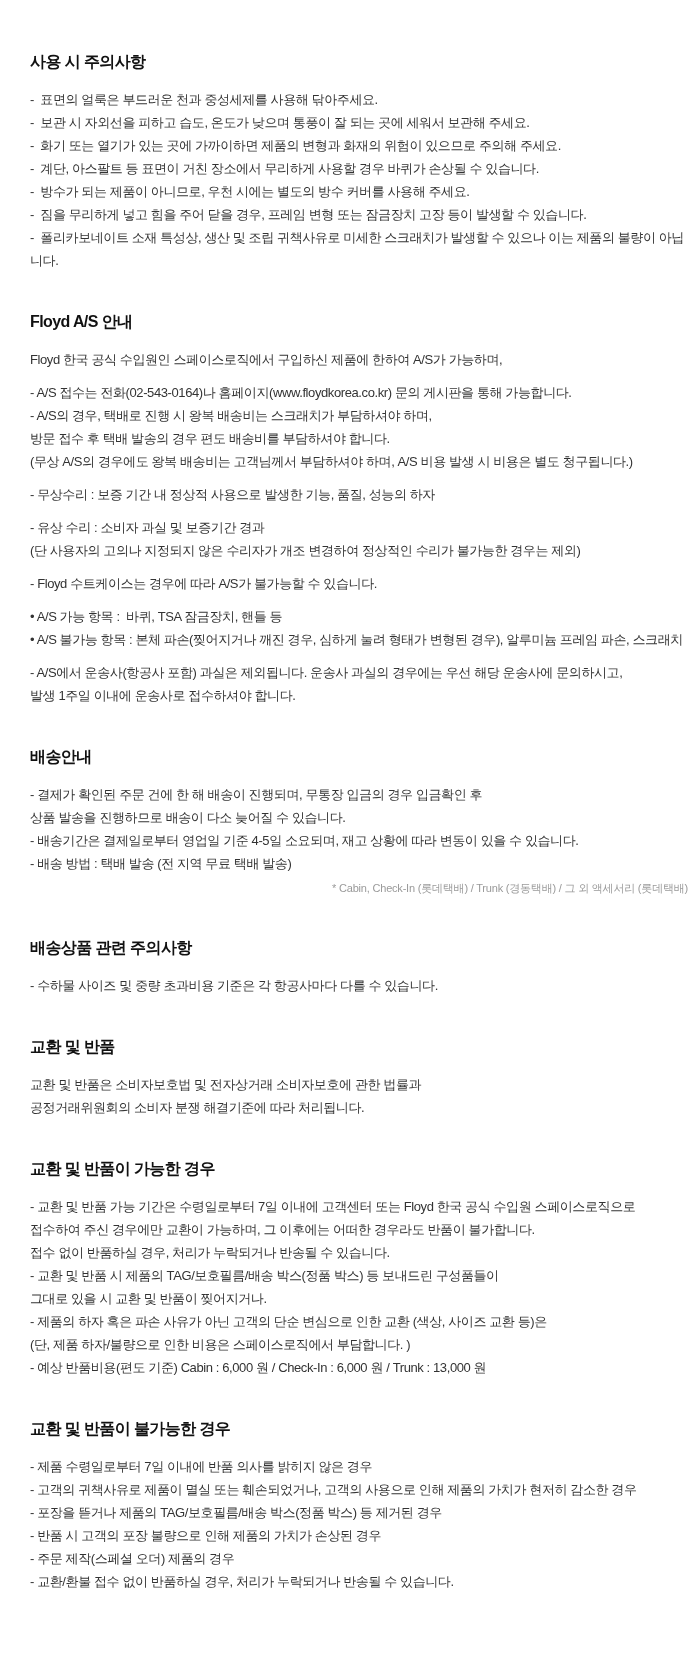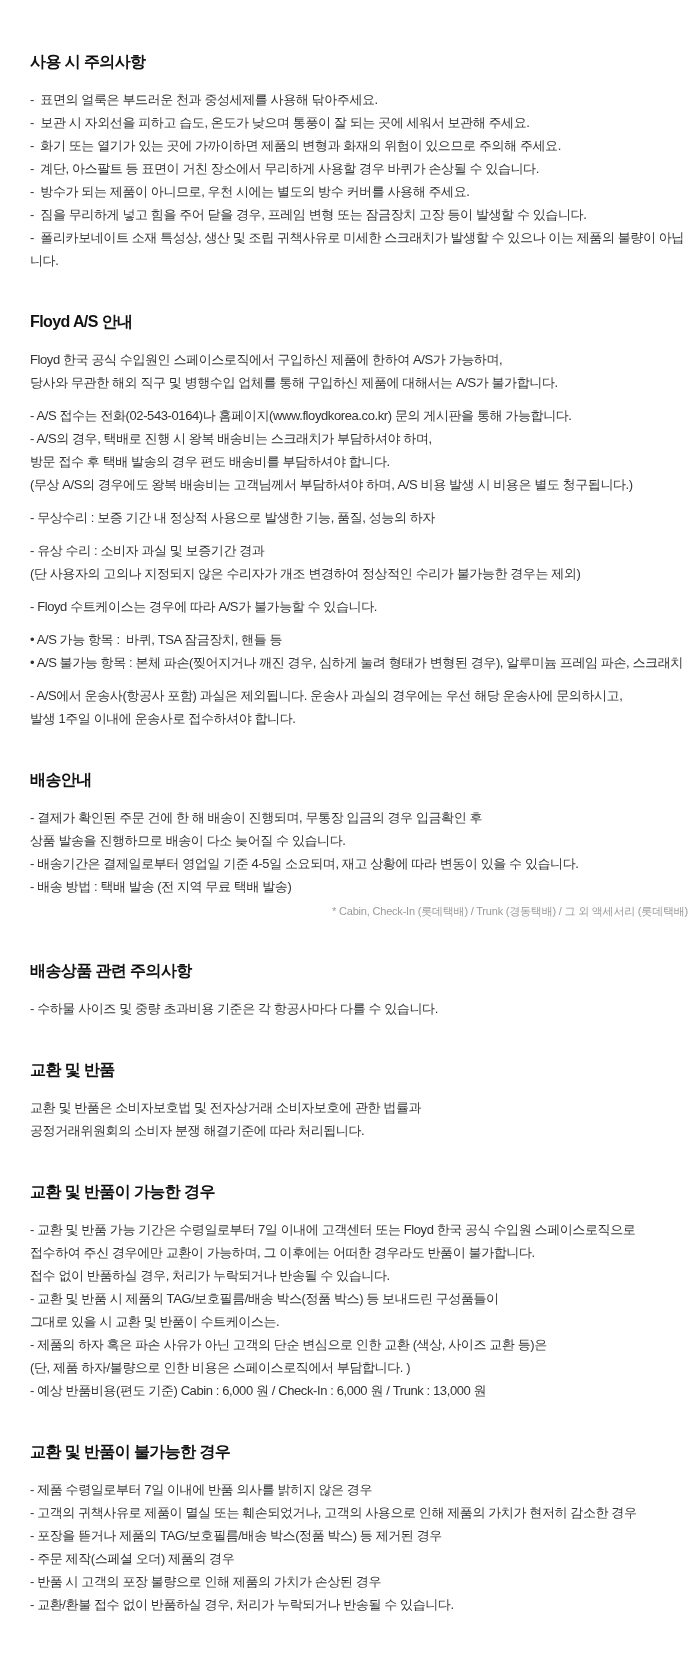--- a/index.html
+++ b/index.html
@@ -54,21 +54,20 @@
       <p class="line">-  보관 시 자외선을 피하고 습도, 온도가 낮으며 통풍이 잘 되는 곳에 세워서 보관해 주세요.</p>
       <p class="line">-  화기 또는 열기가 있는 곳에 가까이하면 제품의 변형과 화재의 위험이 있으므로 주의해 주세요.</p>
       <p class="line">-  계단, 아스팔트 등 표면이 거친 장소에서 무리하게 사용할 경우 바퀴가 손상될 수 있습니다.</p>
       <p class="line">-  방수가 되는 제품이 아니므로, 우천 시에는 별도의 방수 커버를 사용해 주세요.</p>
       <p class="line">-  짐을 무리하게 넣고 힘을 주어 닫을 경우, 프레임 변형 또는 잠금장치 고장 등이 발생할 수 있습니다.</p>
       <p class="line">-  폴리카보네이트 소재 특성상, 생산 및 조립 귀책사유로 미세한 스크래치가 발생할 수 있으나 이는 제품의 불량이 아닙니다.</p>
     </section>
     <section>
       <h2>Floyd A/S 안내</h2>
       <p class="line">Floyd 한국 공식 수입원인 스페이스로직에서 구입하신 제품에 한하여 A/S가 가능하며,</p>
-      <p class="line">당사와 무관한 해외 직구 및 병행수입 업체를 통해 구입하신 제품에 대해서는 A/S가 불가합니다.</p>
       <p class="line gap">- A/S 접수는 전화(02-543-0164)나 홈페이지(www.floydkorea.co.kr) 문의 게시판을 통해 가능합니다.</p>
       <p class="line">- A/S의 경우, 택배로 진행 시 왕복 배송비는 스크래치가 부담하셔야 하며,</p>
       <p class="line">방문 접수 후 택배 발송의 경우 편도 배송비를 부담하셔야 합니다.</p>
       <p class="line">(무상 A/S의 경우에도 왕복 배송비는 고객님께서 부담하셔야 하며, A/S 비용 발생 시 비용은 별도 청구됩니다.)</p>
       <p class="line gap">- 무상수리 : 보증 기간 내 정상적 사용으로 발생한 기능, 품질, 성능의 하자</p>
       <p class="line gap">- 유상 수리 : 소비자 과실 및 보증기간 경과</p>
       <p class="line">(단 사용자의 고의나 지정되지 않은 수리자가 개조 변경하여 정상적인 수리가 불가능한 경우는 제외)</p>
       <p class="line gap">- Floyd 수트케이스는 경우에 따라 A/S가 불가능할 수 있습니다.</p>
       <p class="line gap">• A/S 가능 항목 :  바퀴, TSA 잠금장치, 핸들 등</p>
       <p class="line">• A/S 불가능 항목 : 본체 파손(찢어지거나 깨진 경우, 심하게 눌려 형태가 변형된 경우), 알루미늄 프레임 파손, 스크래치</p>
@@ -91,27 +90,27 @@
       <h2>교환 및 반품</h2>
       <p class="line">교환 및 반품은 소비자보호법 및 전자상거래 소비자보호에 관한 법률과</p>
       <p class="line">공정거래위원회의 소비자 분쟁 해결기준에 따라 처리됩니다.</p>
     </section>
     <section>
       <h2>교환 및 반품이 가능한 경우</h2>
       <p class="line">- 교환 및 반품 가능 기간은 수령일로부터 7일 이내에 고객센터 또는 Floyd 한국 공식 수입원 스페이스로직으로</p>
       <p class="line">접수하여 주신 경우에만 교환이 가능하며, 그 이후에는 어떠한 경우라도 반품이 불가합니다.</p>
       <p class="line">접수 없이 반품하실 경우, 처리가 누락되거나 반송될 수 있습니다.</p>
       <p class="line">- 교환 및 반품 시 제품의 TAG/보호필름/배송 박스(정품 박스) 등 보내드린 구성품들이</p>
-      <p class="line">그대로 있을 시 교환 및 반품이 수트케이스는.</p>
+      <p class="line">그대로 있을 시 교환 및 반품이 찢어지거나.</p>
       <p class="line">- 제품의 하자 혹은 파손 사유가 아닌 고객의 단순 변심으로 인한 교환 (색상, 사이즈 교환 등)은</p>
       <p class="line">(단, 제품 하자/불량으로 인한 비용은 스페이스로직에서 부담합니다. )</p>
       <p class="line">- 예상 반품비용(편도 기준) Cabin : 6,000 원 / Check-In : 6,000 원 / Trunk : 13,000 원</p>
     </section>
     <section>
       <h2>교환 및 반품이 불가능한 경우</h2>
       <p class="line">- 제품 수령일로부터 7일 이내에 반품 의사를 밝히지 않은 경우</p>
       <p class="line">- 고객의 귀책사유로 제품이 멸실 또는 훼손되었거나, 고객의 사용으로 인해 제품의 가치가 현저히 감소한 경우</p>
       <p class="line">- 포장을 뜯거나 제품의 TAG/보호필름/배송 박스(정품 박스) 등 제거된 경우</p>
+      <p class="line">- 반품 시 고객의 포장 불량으로 인해 제품의 가치가 손상된 경우</p>
       <p class="line">- 주문 제작(스페셜 오더) 제품의 경우</p>
-      <p class="line">- 반품 시 고객의 포장 불량으로 인해 제품의 가치가 손상된 경우</p>
       <p class="line">- 교환/환불 접수 없이 반품하실 경우, 처리가 누락되거나 반송될 수 있습니다.</p>
     </section>
   </div>
 
 </body></html>

